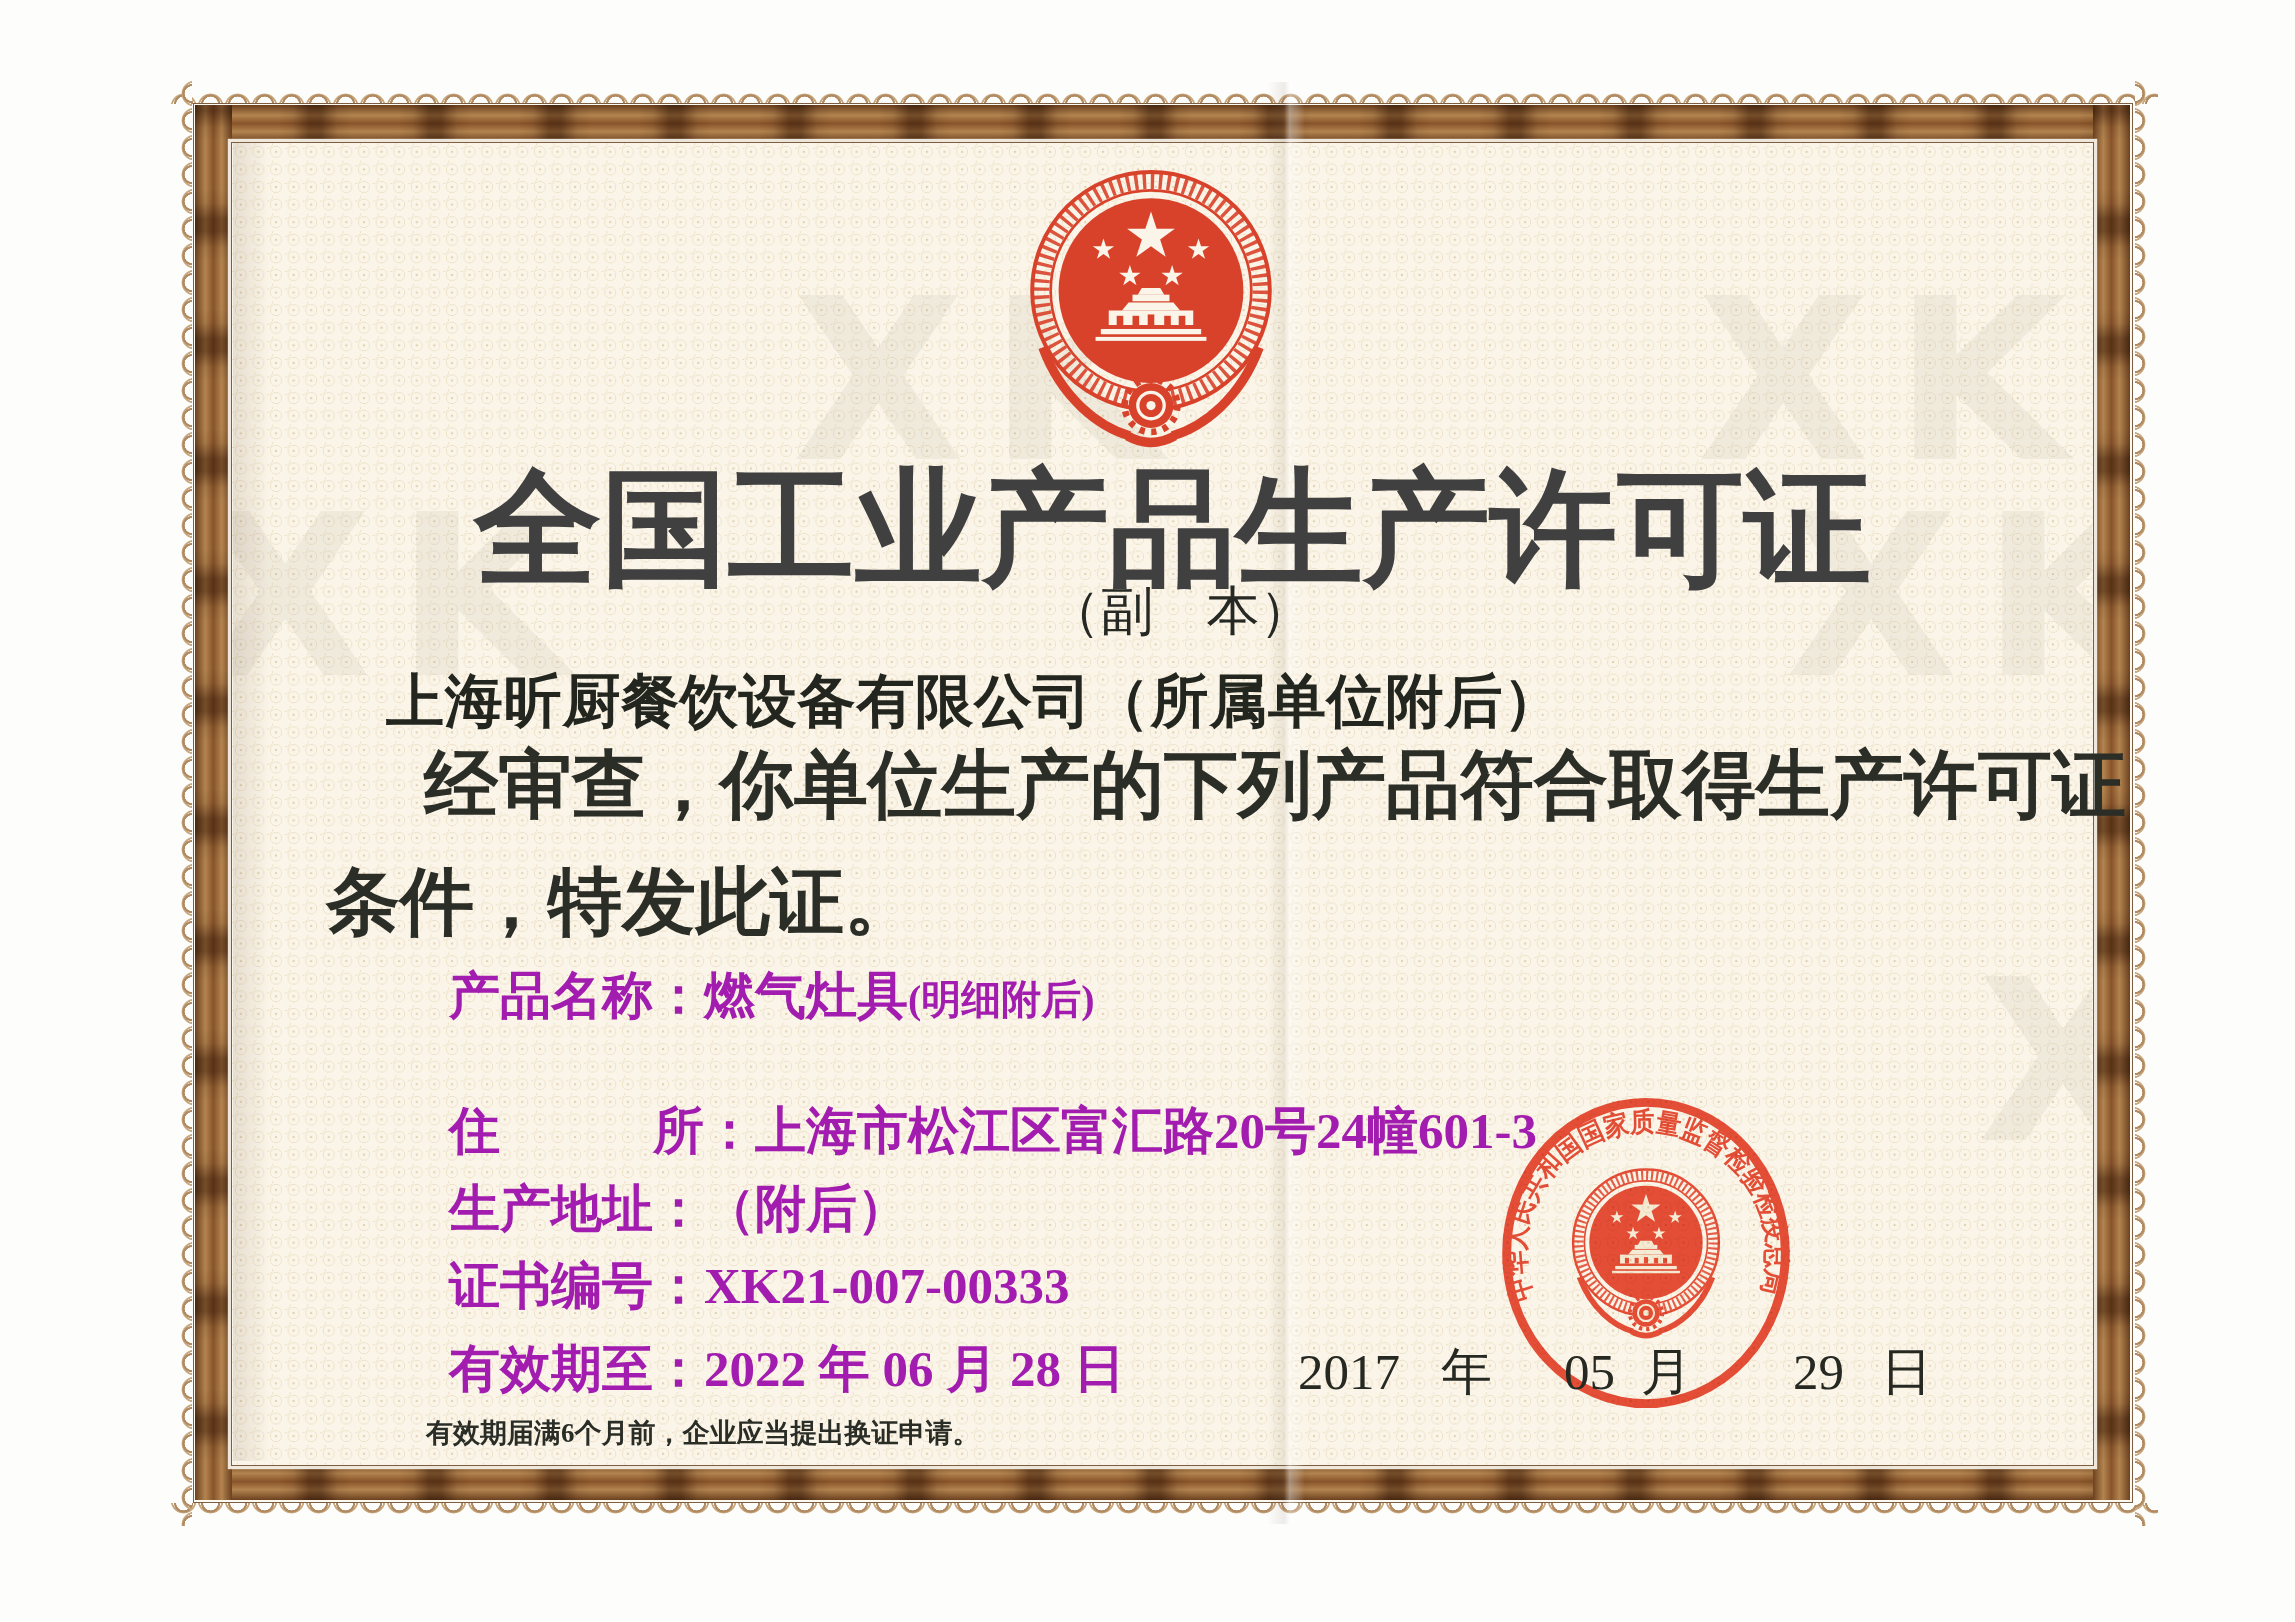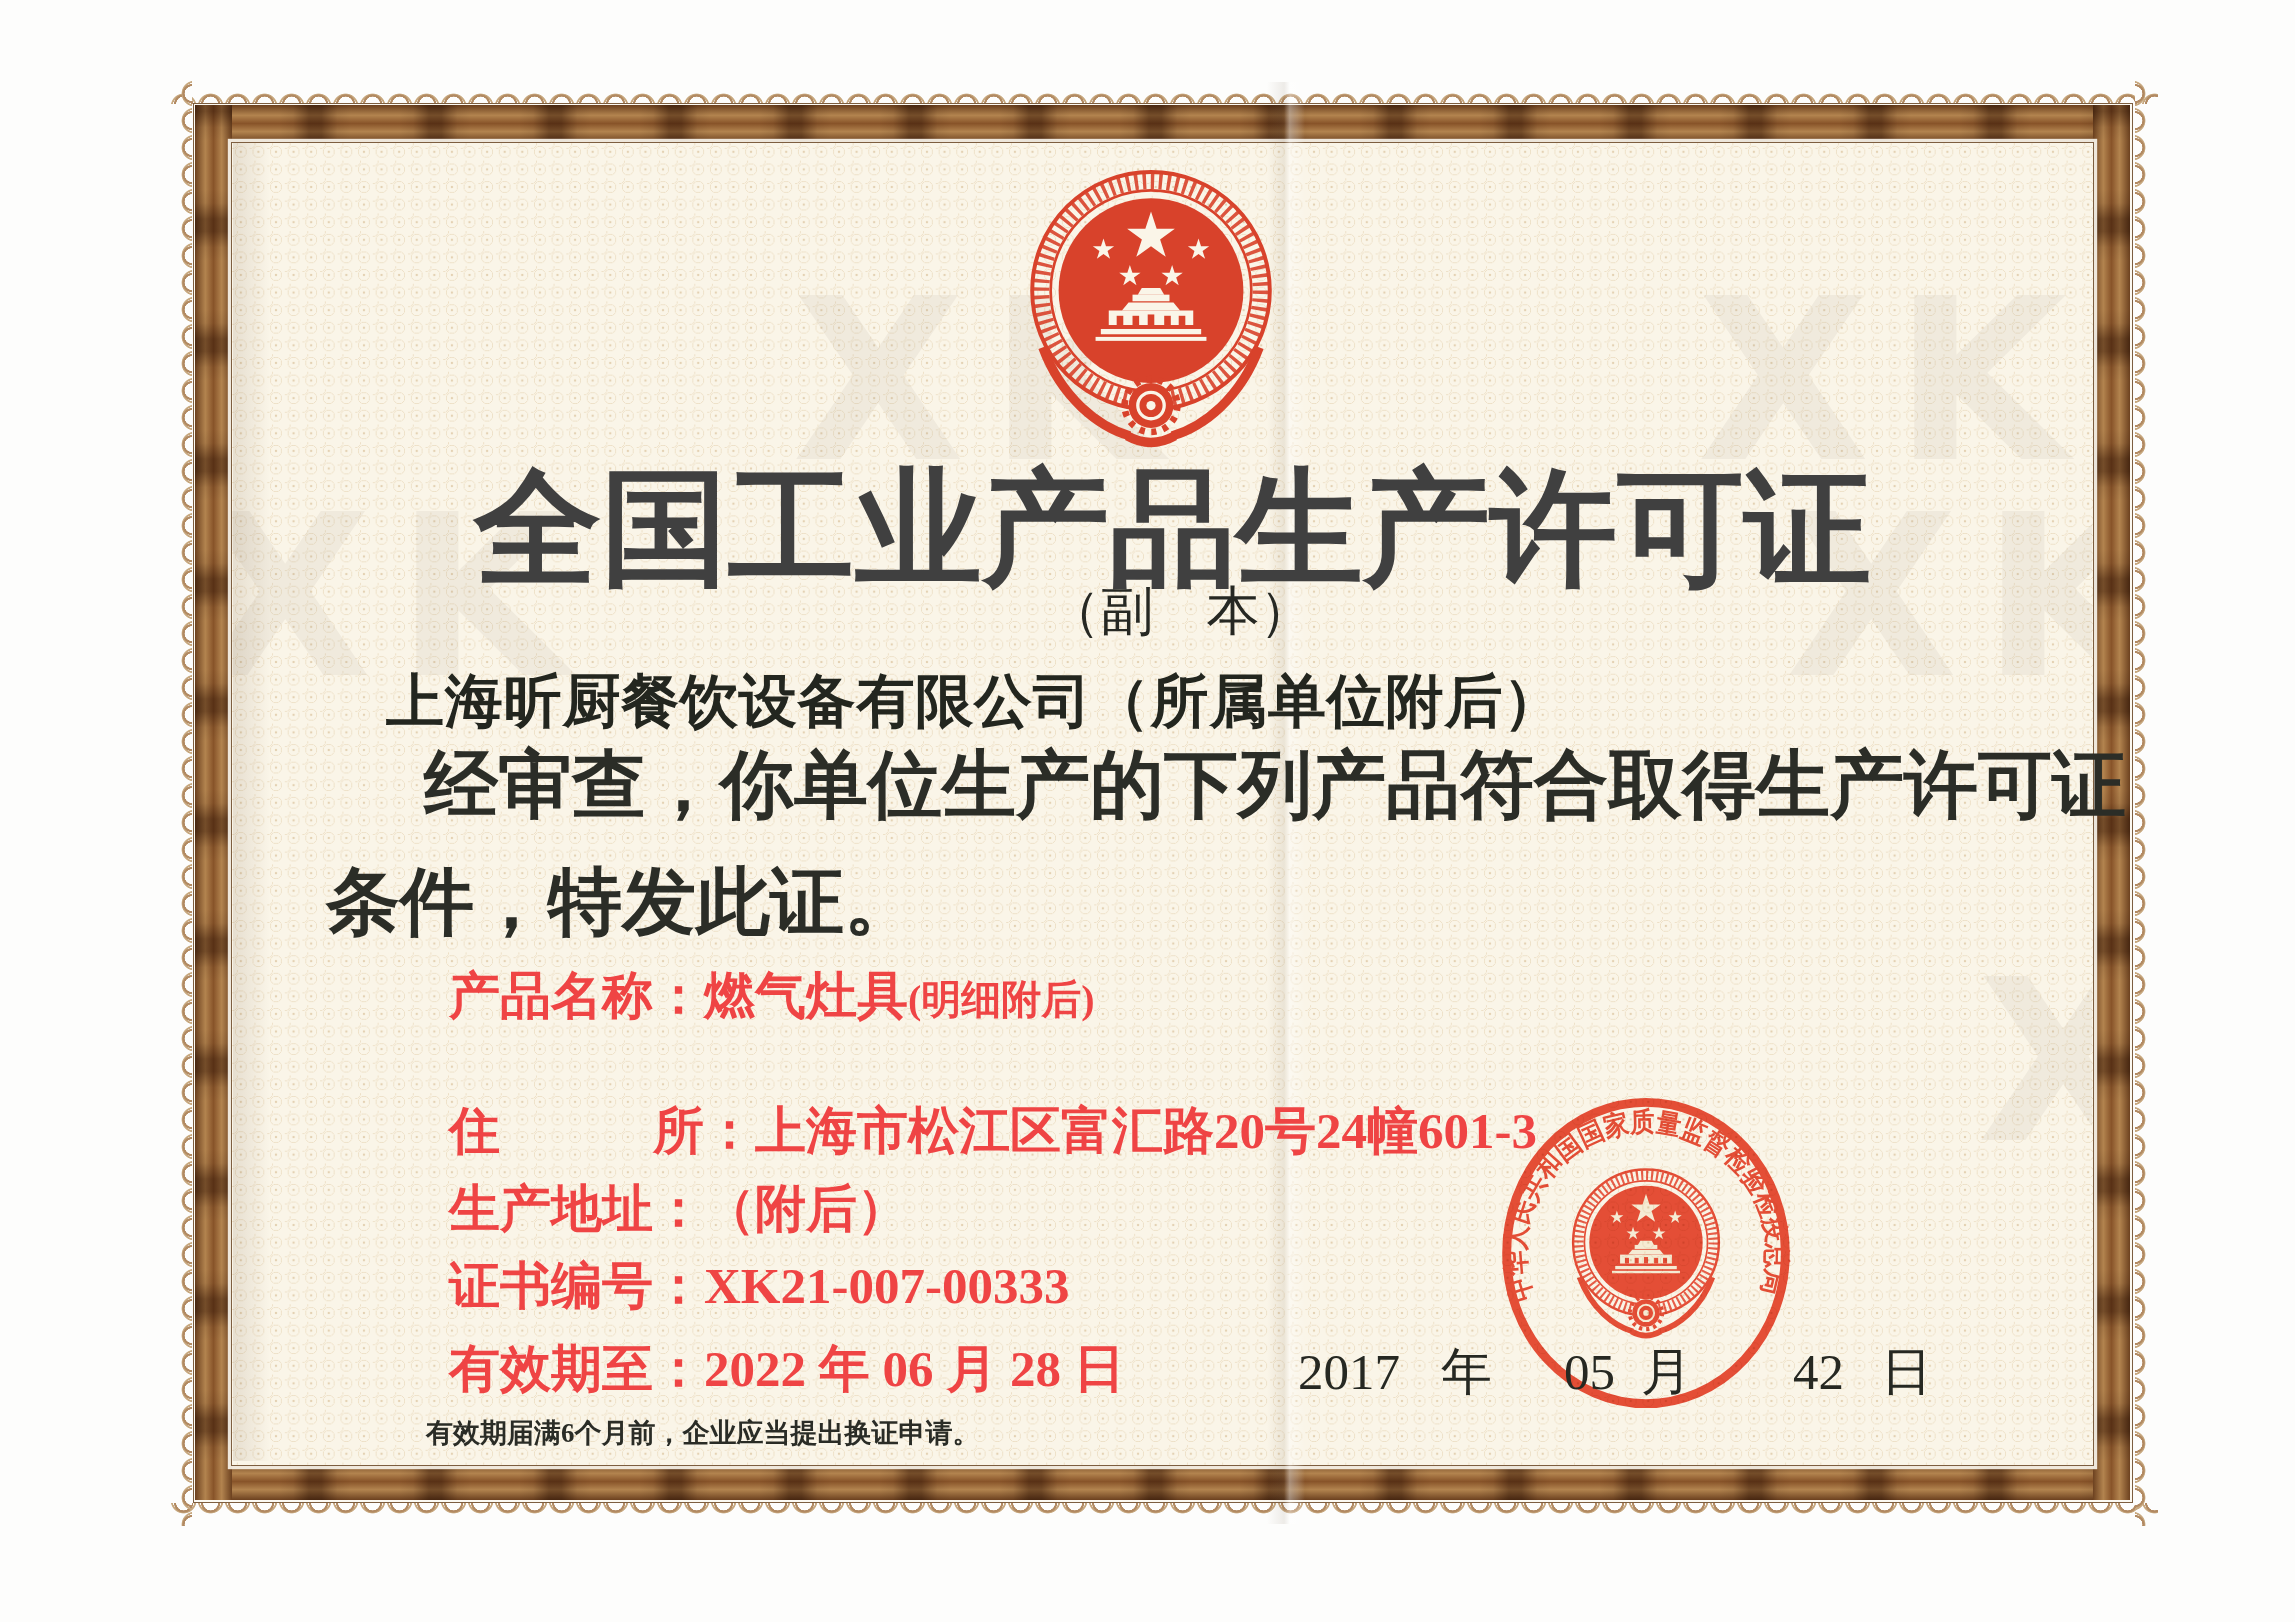--- a/index.html
+++ b/index.html
@@ -65,21 +65,21 @@
 
   
   .abs{position:absolute;line-height:1;white-space:pre;}
   .emblem-main{position:absolute;left:1019px;top:165px;color:#d8422b;--paper:#faf5e8;}
   .title{left:474px;top:466px;font-size:127px;font-weight:bold;letter-spacing:0;color:#404040;}
   .subtitle{left:1165px;top:585px;transform:translateX(-50%);font-size:53px;color:#262823;margin-left:15px;}
   .company{left:386px;top:673px;font-size:58px;font-weight:bold;letter-spacing:0.8px;color:#23261f;}
   .para{font-size:74px;font-weight:bold;color:#2b2d27;}
   .para1{left:424px;top:748px;}
   .para2{left:326px;top:865px;}
-  .row{font-size:51px;font-weight:bold;color:#ef4444;text-align:center;}
+  .row{font-size:51px;font-weight:bold;color:#a21caf;text-align:center;}
   .row .val{font-weight:bold;}
   .row-product{left:449px;top:971px;}
   .suffix{font-size:40px;}
   .row-residence{left:449px;top:1106px;}
   .row-address{left:449px;top:1184px;}
   .row-certno{left:449px;top:1261px;}
   .row-valid{left:449px;top:1344px;}
   .note{left:426px;top:1420px;font-size:27px;font-weight:bold;color:#2a2c26;}
   .date-row{left:1298px;top:1347px;width:657px;height:56px;font-size:51px;font-weight:normal;color:#262822;z-index:6;}
   .date-row span{position:absolute;top:0;line-height:1;white-space:pre;}
@@ -178,18 +178,18 @@
     <path id="sealArc" d="M 51,256 A 150,150 0 1 1 329,256" fill="none"></path>
     <text class="seal-text" fill="currentColor"><textPath href="#sealArc" startOffset="0" textLength="578" lengthAdjust="spacingAndGlyphs">中华人民共和国国家质量监督检验检疫总局</textPath></text>
     <use href="#emblem" transform="translate(90,92)"></use>
   </svg>
 
   <div class="abs date-row">
     <span class="d-year">2017</span>
     <span class="d-yu">年</span>
     <span class="d-mo">05</span>
     <span class="d-mu">月</span>
-    <span class="d-da">42</span>
+    <span class="d-da">29</span>
     <span class="d-du">日</span>
   </div>
 
 </div>
 
 
 </body></html>

